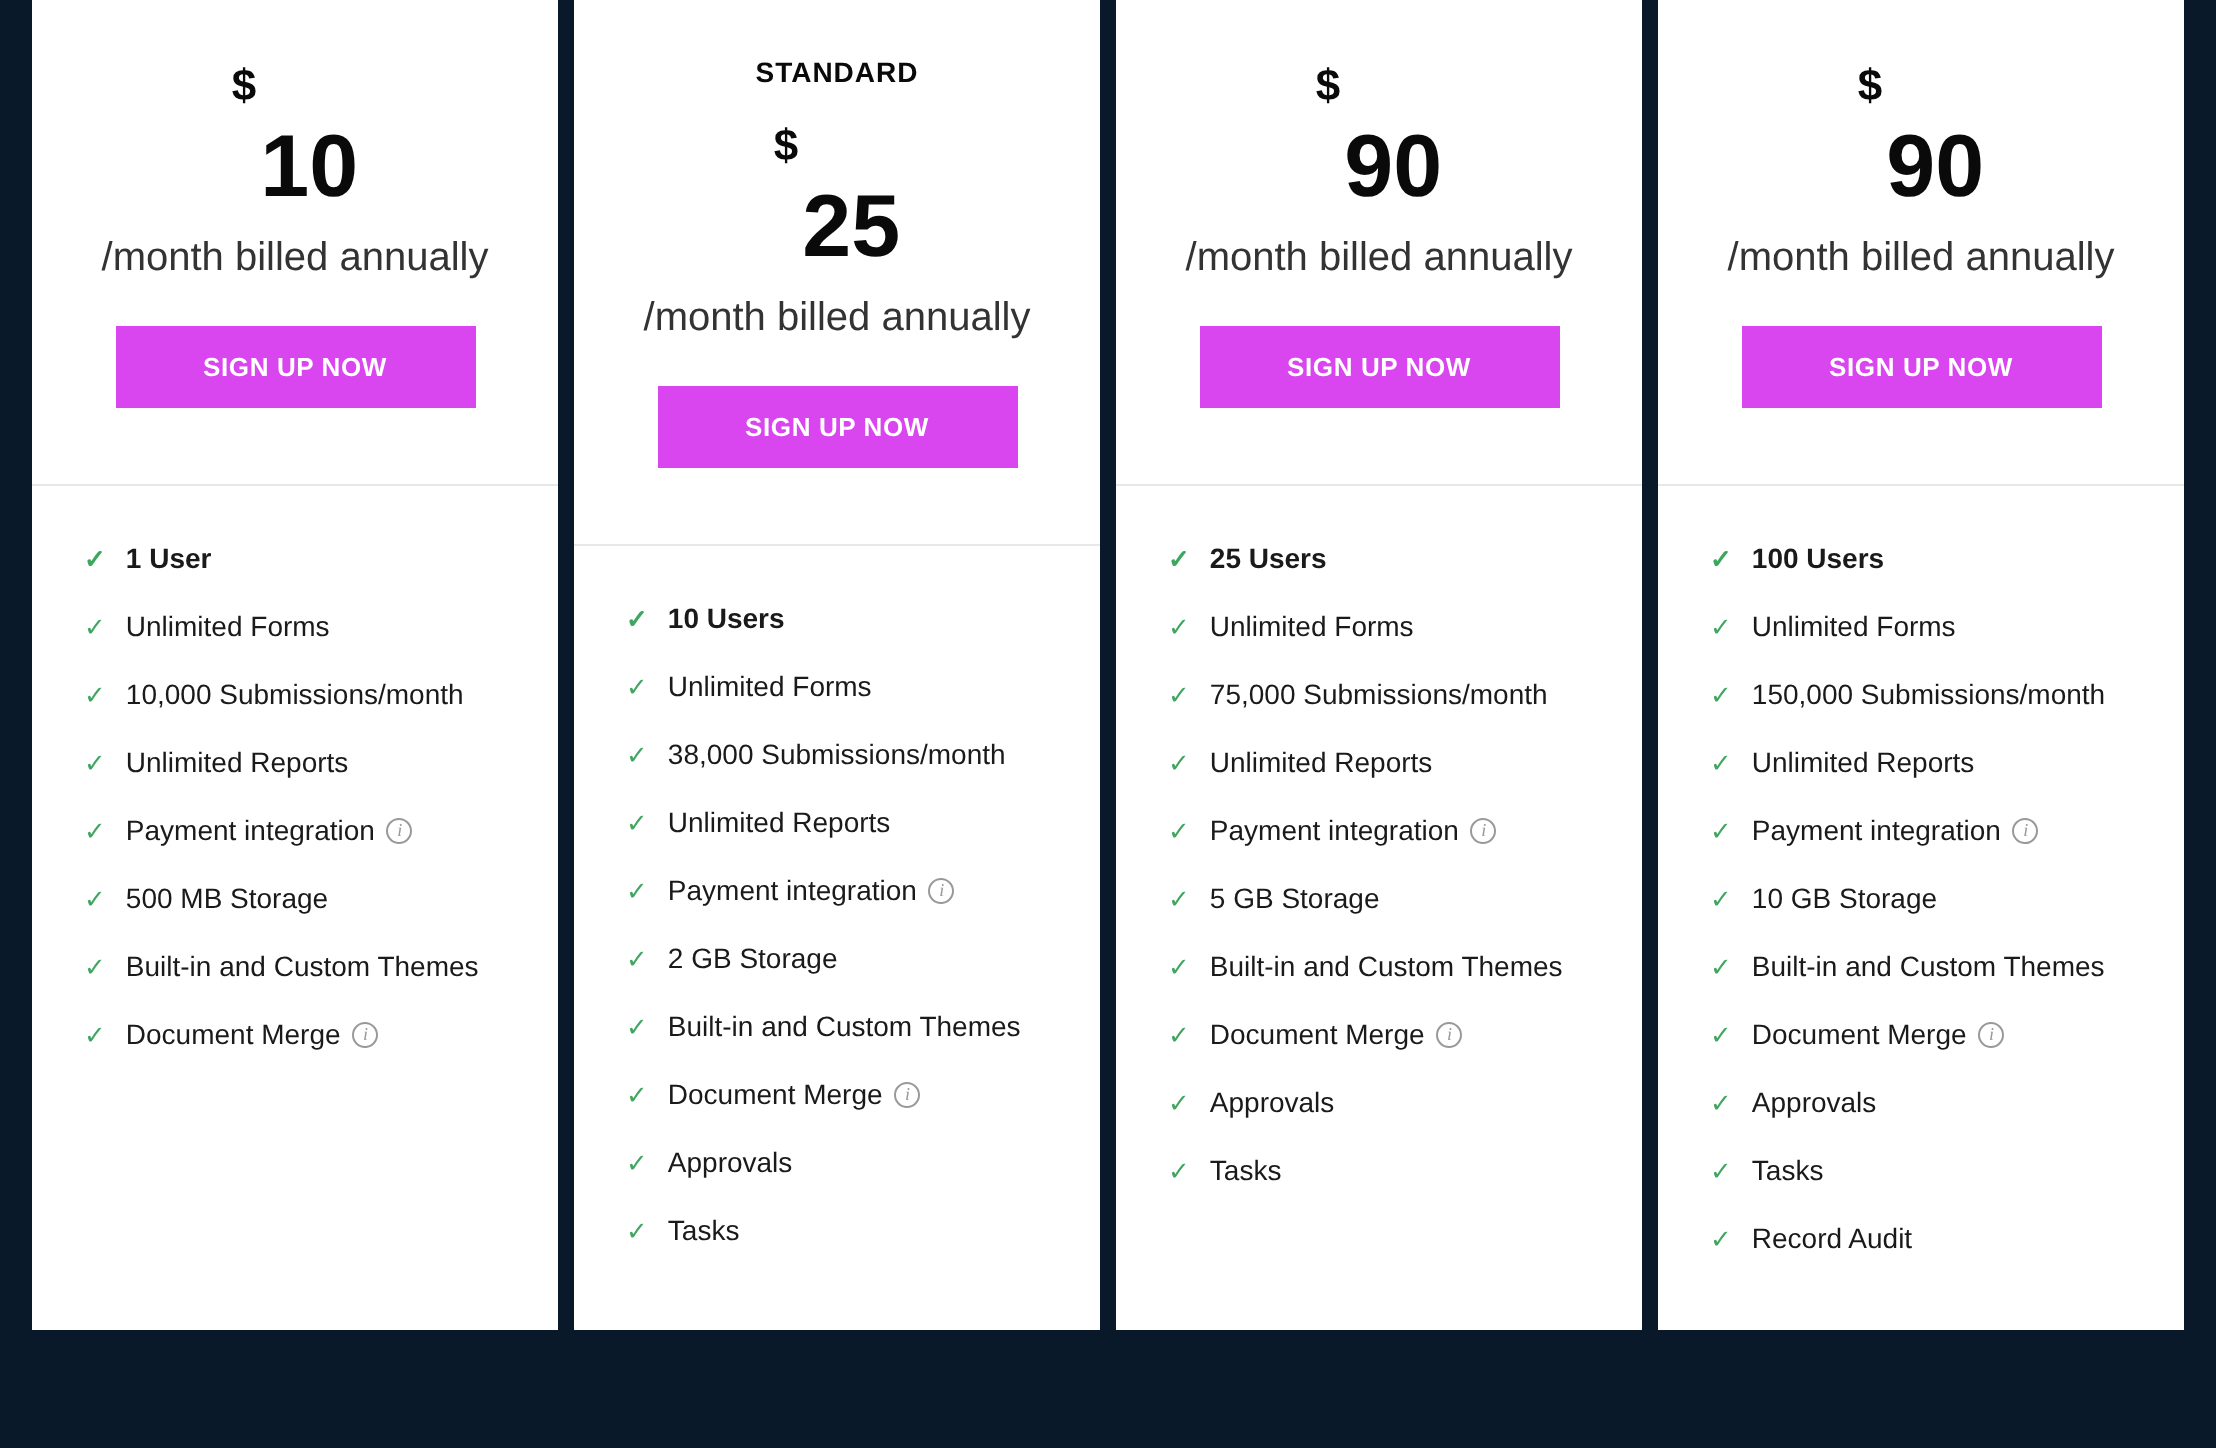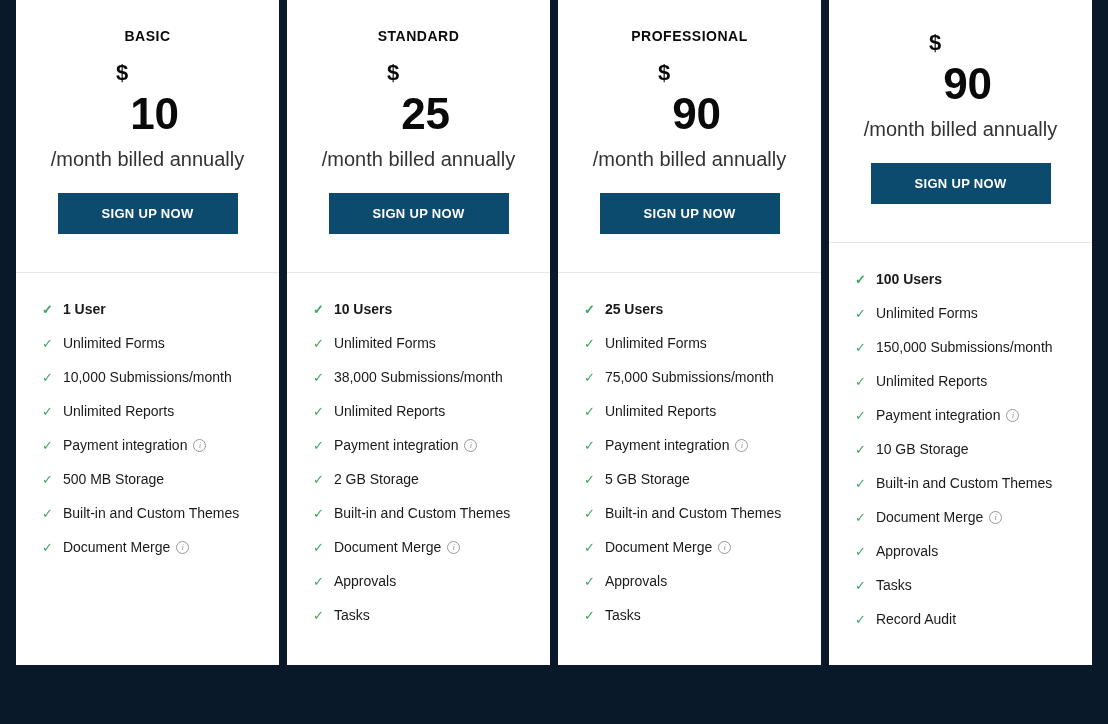--- a/index.html
+++ b/index.html
@@ -54,21 +54,21 @@
       font-weight: 700;
       color: #0a0a0a;
       margin-top: 34px;
     }
     .billing-cycle {
       font-size: 20px;
       color: #333;
       margin-bottom: 22px;
     }
     .signup-btn {
-      background: #0c4a6e;
+      background: #d946ef;
       color: #ffffff;
       border: none;
       font-size: 13px;
       font-weight: 700;
       letter-spacing: 0.3px;
       padding: 13px 36px;
       cursor: pointer;
       width: 180px;
     }
     .plan-features {
@@ -101,21 +101,21 @@
       margin-left: 6px;
       font-style: italic;
       font-family: Georgia, serif;
     }
   </style>
 </head>
 <body>
 
 <div class="pricing-container" id="pricing-root">
     <div class="plan-card">
-      <div class="plan-header"><div class="plan-name">BASIC</div><div class="plan-price">
+      <div class="plan-header"><div class="plan-price">
           <span class="currency">$</span>
           <span class="amount">10</span>
         </div><div class="billing-cycle">/month billed annually</div><button class="signup-btn">SIGN UP NOW</button></div>
       <div class="plan-features">
         <div class="feature-item bold">
           <span class="check-icon">✓</span>
           <span>1 User</span>
         </div>
         <div class="feature-item">
           <span class="check-icon">✓</span>
@@ -193,21 +193,21 @@
           <span class="check-icon">✓</span>
           <span>Approvals</span>
         </div>
         <div class="feature-item">
           <span class="check-icon">✓</span>
           <span>Tasks</span>
         </div>
       </div>
     </div>
     <div class="plan-card">
-      <div class="plan-header"><div class="plan-name">PROFESSIONAL</div><div class="plan-price">
+      <div class="plan-header"><div class="plan-price">
           <span class="currency">$</span>
           <span class="amount">90</span>
         </div><div class="billing-cycle">/month billed annually</div><button class="signup-btn">SIGN UP NOW</button></div>
       <div class="plan-features">
         <div class="feature-item bold">
           <span class="check-icon">✓</span>
           <span>25 Users</span>
         </div>
         <div class="feature-item">
           <span class="check-icon">✓</span>

